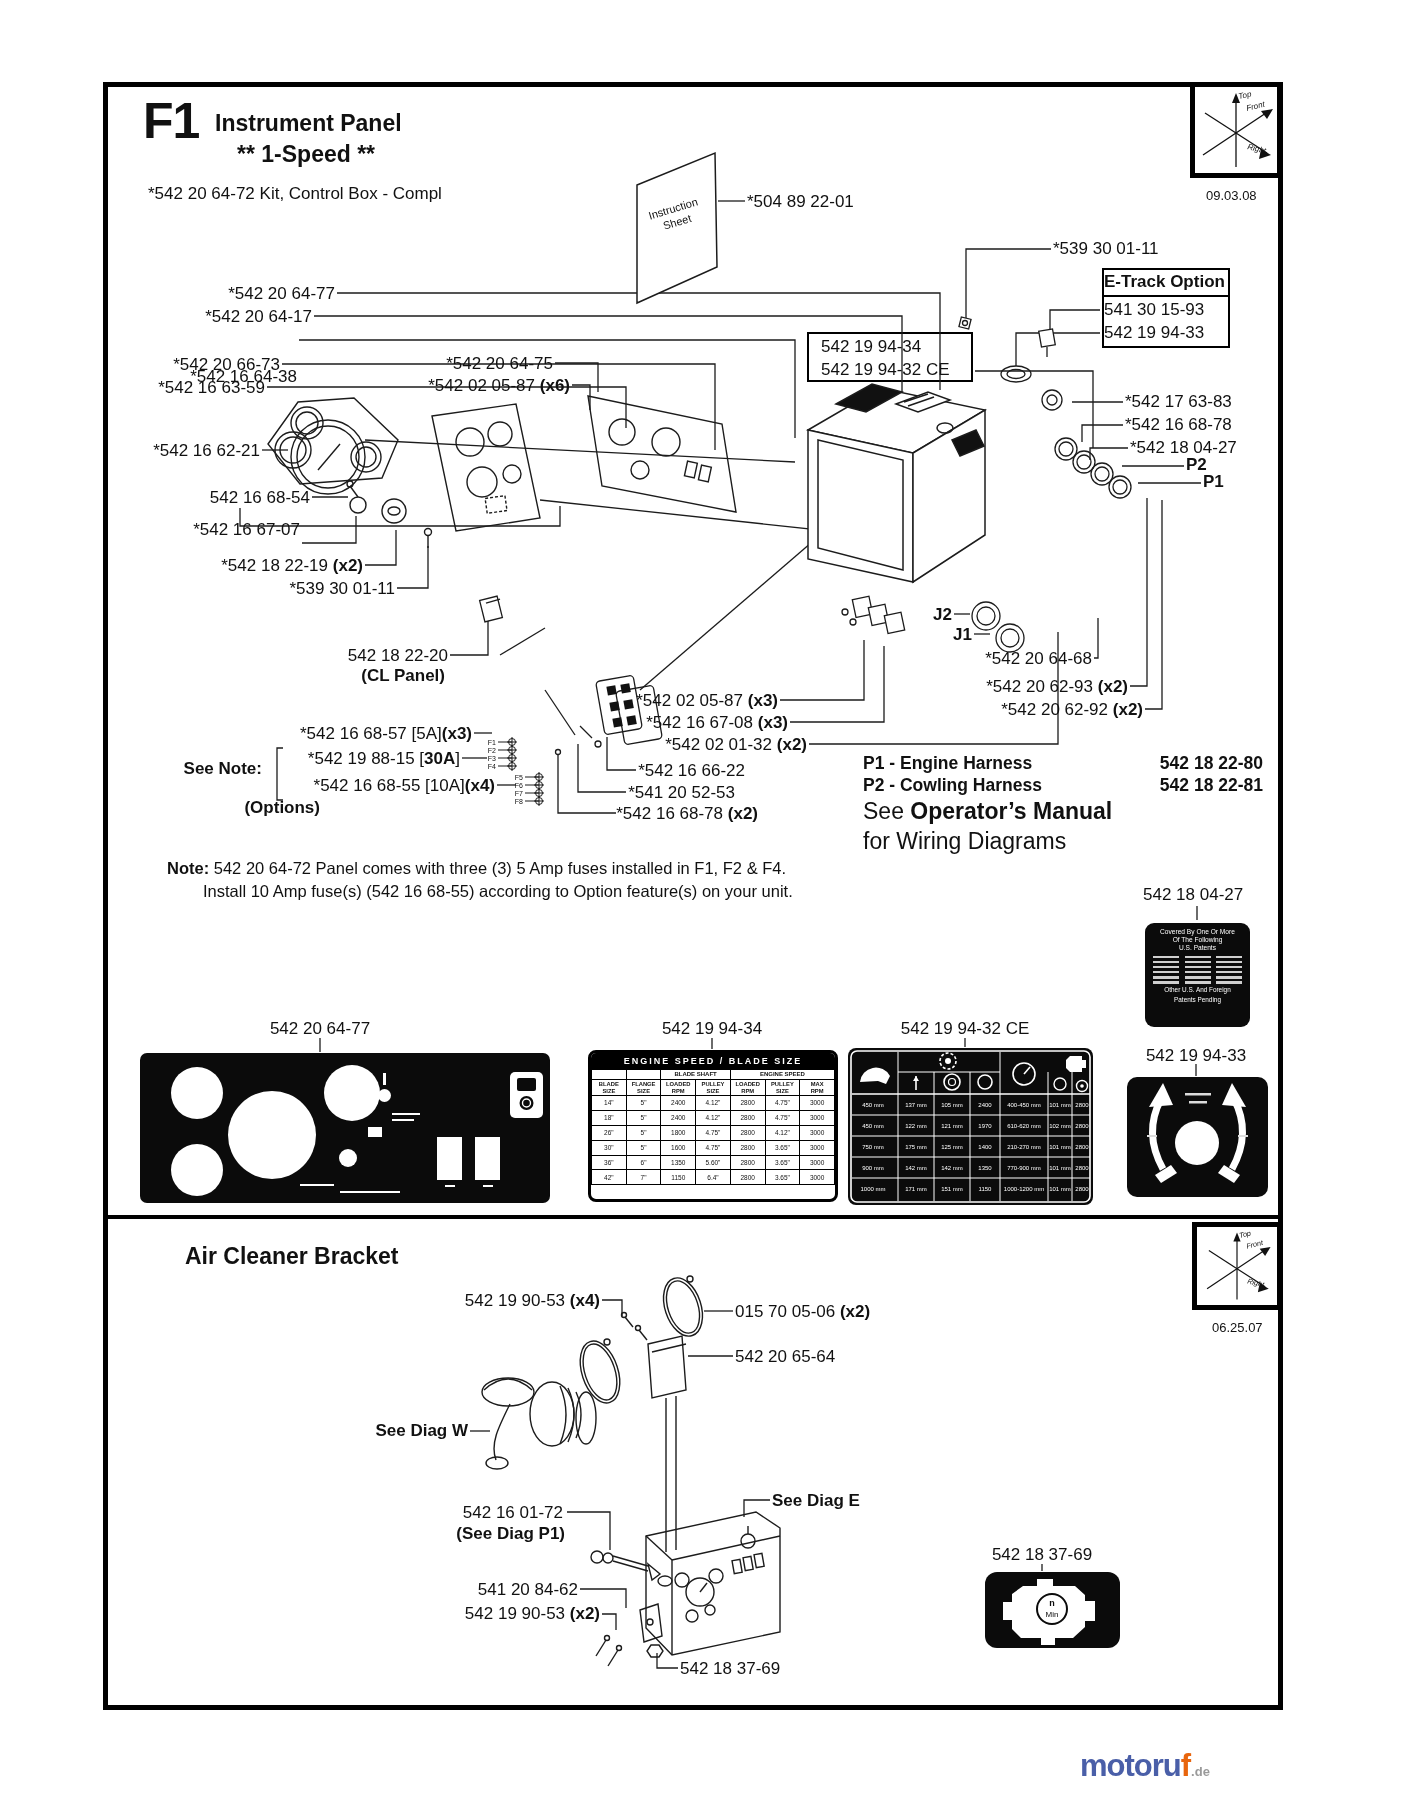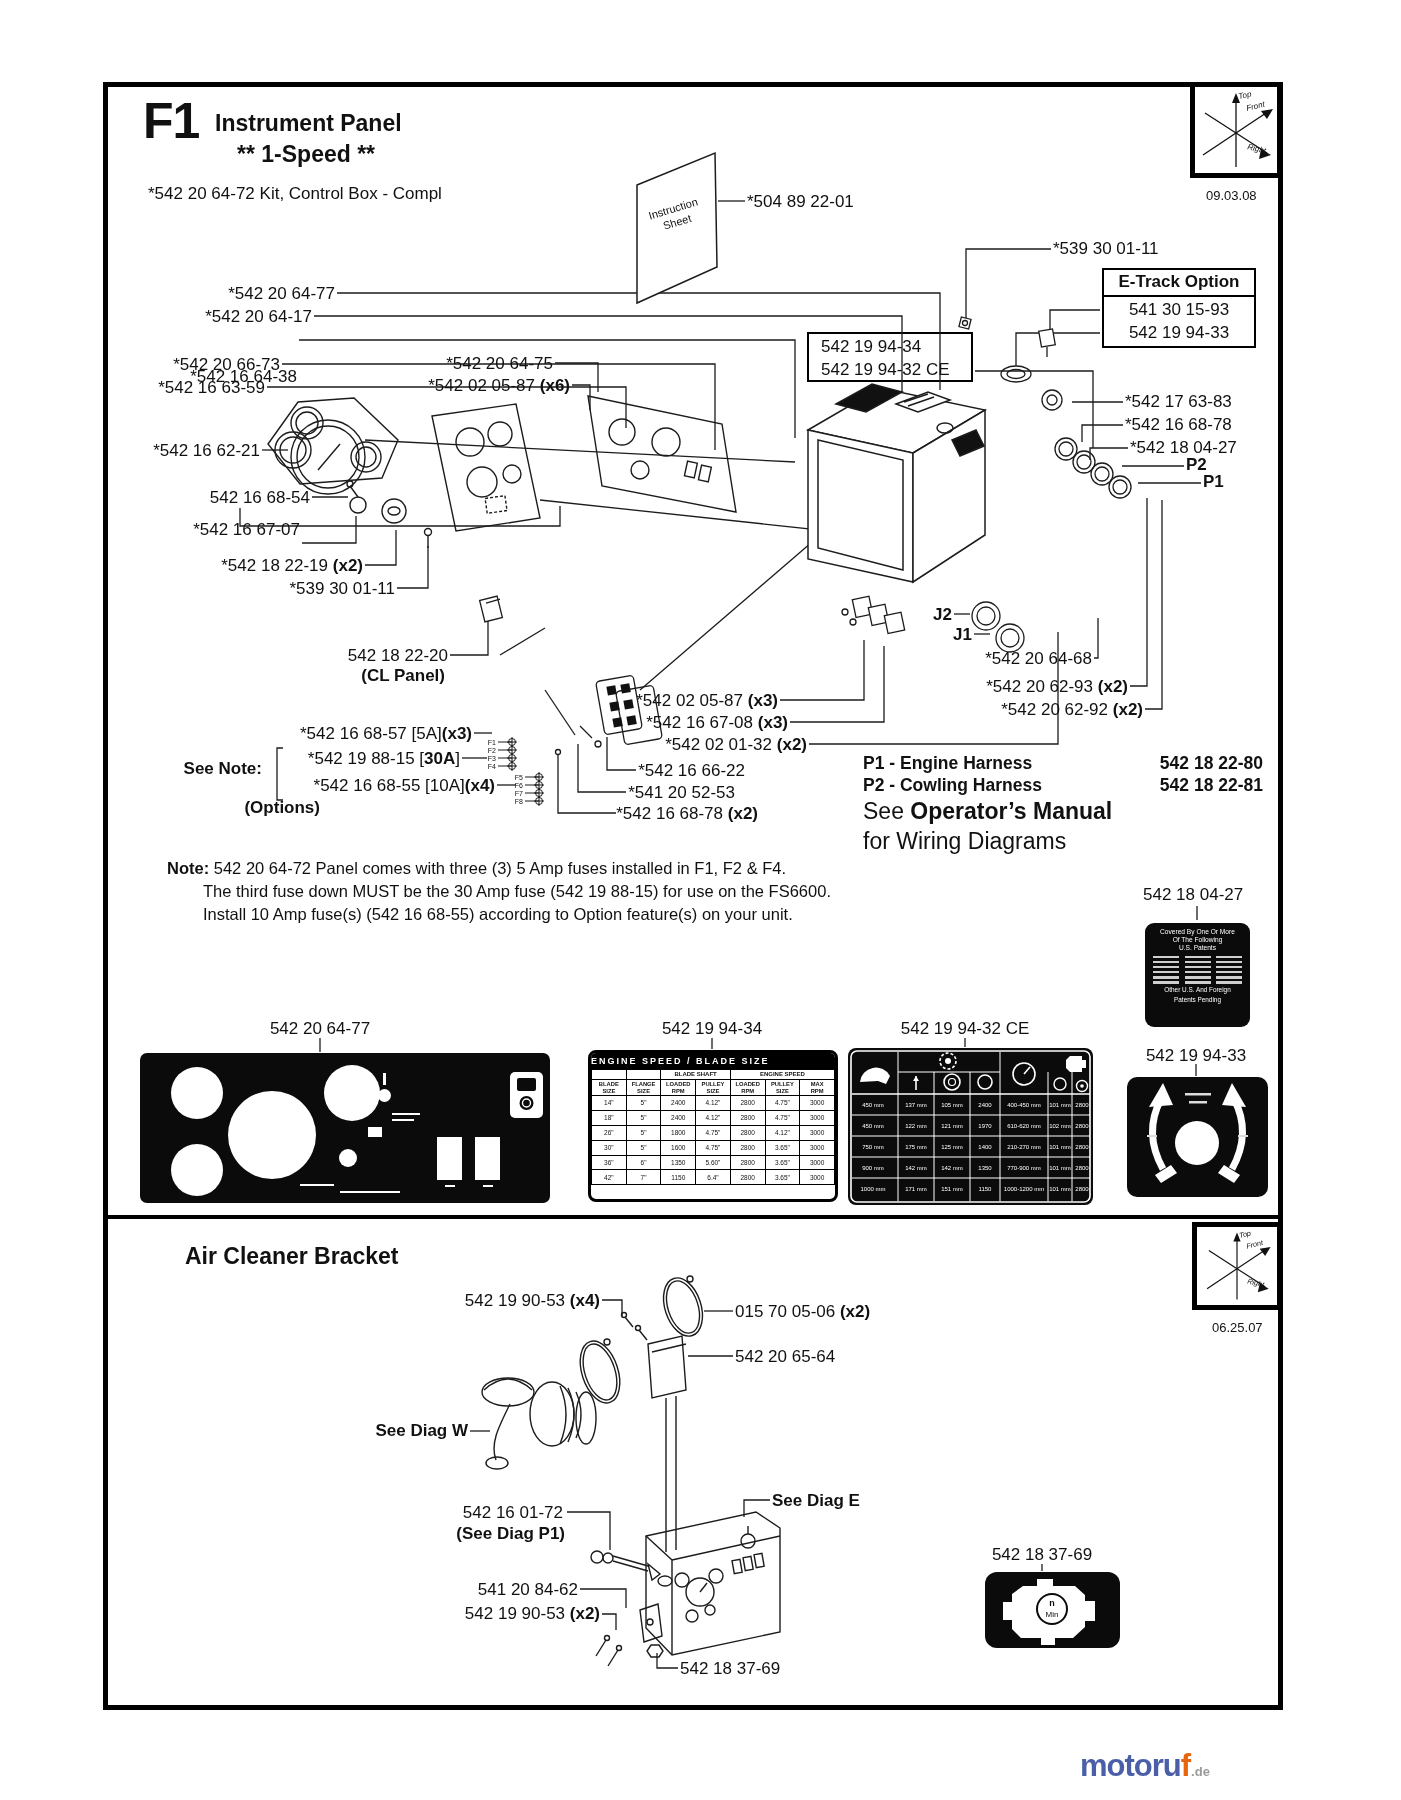--- a/index.html
+++ b/index.html
@@ -10,38 +10,38 @@
   .art{position:absolute;left:0;top:0;width:1401px;height:1800px;pointer-events:none;}
   .pl{position:absolute;font-size:17px;line-height:1.1;white-space:nowrap;color:#111;}
   .pl b{font-weight:bold;}
   .hdr-code{position:absolute;left:143px;top:92px;font-size:50px;font-weight:bold;letter-spacing:-1px;}
   .hdr-title{position:absolute;left:215px;top:110px;font-size:23px;font-weight:bold;}
   .hdr-sub{position:absolute;left:237px;top:141px;font-size:23px;font-weight:bold;}
   .kit{position:absolute;left:148px;top:184px;font-size:17px;}
   .kit b{font-weight:normal;}
   .obox{position:absolute;width:92px;height:96px;background:#fff;border:5px solid #000;box-sizing:border-box;}
   .odate{position:absolute;font-size:13px;}
-  .etrack{position:absolute;left:1102px;top:268px;width:154px;height:80px;border:2px solid #000;box-sizing:border-box;background:#fff;text-align:center;}
+  .etrack{position:absolute;left:1102px;top:268px;width:128px;height:80px;border:2px solid #000;box-sizing:border-box;background:#fff;text-align:left;}
   .etrack .et-title{font-size:17px;font-weight:bold;border-bottom:2px solid #000;padding:2px 0 3px;}
   .etrack .et-item{font-size:17px;padding-top:3px;}
   .refbox{position:absolute;left:807px;top:332px;width:166px;height:50px;border:2px solid #000;box-sizing:border-box;background:#fff;padding-left:12px;}
   .refbox div{font-size:17px;padding-top:3px;white-space:nowrap;}
   .harness{position:absolute;left:863px;top:753px;width:400px;}
   .harness .hrow{display:flex;justify-content:space-between;font-size:17.5px;font-weight:bold;line-height:1.25;}
   .harness .hsee{font-size:23px;line-height:1.3;}
   .harness .hsee b{font-weight:bold;}
   .note{position:absolute;left:167px;top:857px;width:720px;font-size:16.5px;line-height:1.38;}
   .note .nl1 b{font-weight:bold;}
   .note .nind{padding-left:36px;}
   .sticker{position:absolute;background:#0b0b0b;}
   .s-panel{left:140px;top:1053px;width:410px;height:150px;border-radius:7px;}
   .wc{position:absolute;background:#fff;border-radius:50%;}
   .wr{position:absolute;background:#fff;}
   .speedtbl{position:absolute;left:588px;top:1050px;width:250px;height:152px;background:#fff;border:3px solid #000;border-radius:8px;box-sizing:border-box;overflow:hidden;}
-  .speedtbl .stitle{background:#000;color:#fff;font-size:9px;font-weight:bold;text-align:left;letter-spacing:2px;padding:3px 0;}
+  .speedtbl .stitle{background:#000;color:#fff;font-size:9px;font-weight:bold;text-align:center;letter-spacing:2px;padding:3px 0;}
   .speedtbl table{border-collapse:collapse;width:100%;table-layout:fixed;}
   .speedtbl td{border:1px solid #000;font-size:6.5px;text-align:center;padding:1px 0;line-height:1.15;}
   .speedtbl .gh{font-size:6px;font-weight:bold;}
   .speedtbl .ch{font-size:5.8px;font-weight:bold;}
   .speedtbl .dr td{padding:3.2px 0;}
   .cetbl{left:848px;top:1048px;width:245px;height:157px;border-radius:8px;}
   .cetbl .ce-cell{position:absolute;color:#fff;font-size:6px;white-space:nowrap;transform:translate(-50%,-50%);}
   .s-arrows{left:1127px;top:1077px;width:141px;height:120px;border-radius:10px;}
   .patent{position:absolute;left:1145px;top:923px;width:105px;height:104px;background:#0b0b0b;border-radius:9px;color:#fff;text-align:center;padding-top:5px;box-sizing:border-box;}
   .patent .ph{font-size:6.6px;line-height:1.25;}
@@ -121,21 +121,20 @@
     <div class="hrow">
         <span>P2 - Cowling Harness</span>
         <span>542 18 22-81</span>
       </div>
     <div class="hsee"><span>See </span><b>Operator’s Manual</b></div>
     <div class="hsee">for Wiring Diagrams</div>
   </div>
 
   <div class="note">
     <div class="nl1"><b>Note:</b> <span>542 20 64-72 Panel comes with three (3) 5 Amp fuses installed in F1, F2 &amp; F4.</span></div>
-    <div class="nind">The third fuse down MUST be the 30 Amp fuse (542 19 88-15) for use on the FS6600.</div>
     <div class="nind">Install 10 Amp fuse(s) (542 16 68-55) according to Option feature(s) on your unit.</div>
   </div>
 
   <div class="patent">
     <div class="ph">Covered By One Or More</div>
     <div class="ph">Of The Following</div>
     <div class="ph">U.S. Patents</div>
     <div class="bars">
       <div class="brow">
           <i></i>

